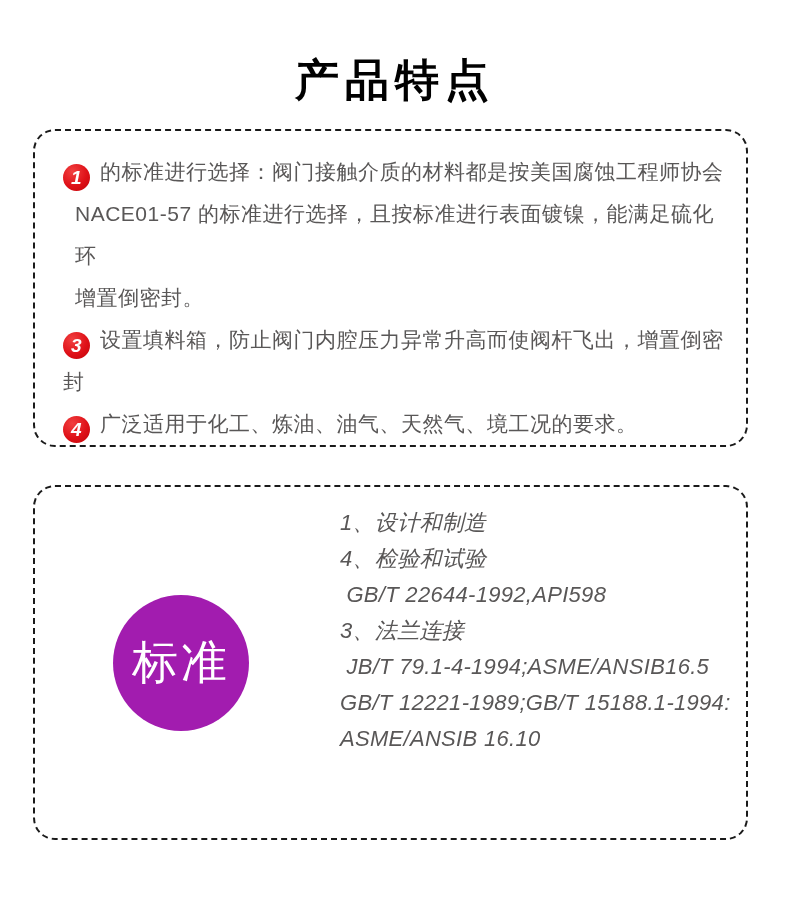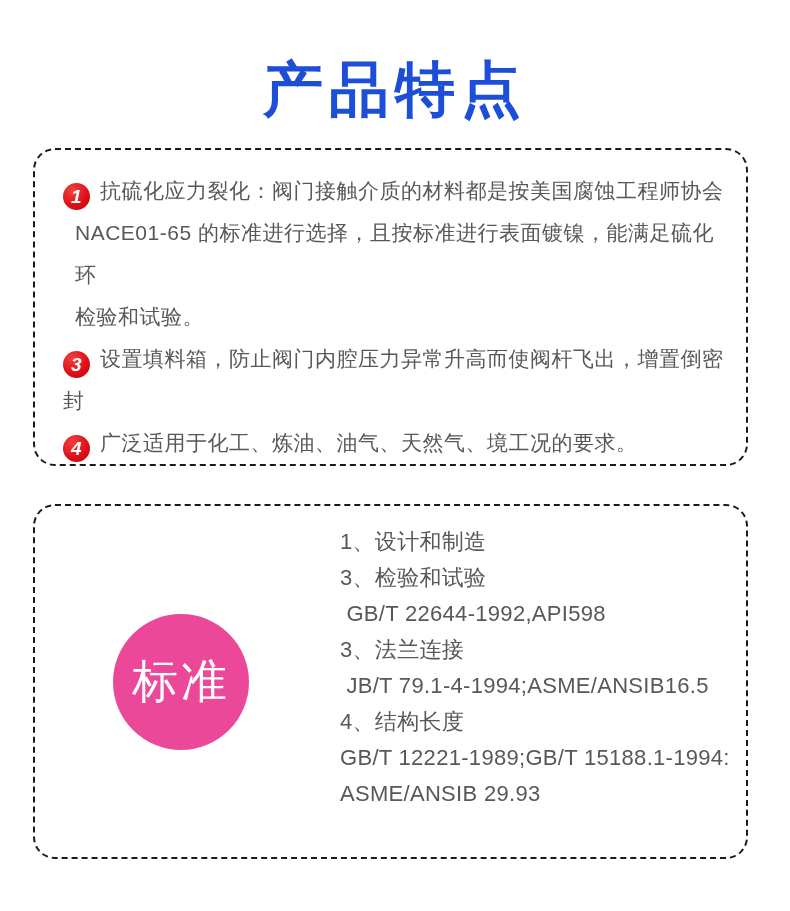--- a/index.html
+++ b/index.html
@@ -7,25 +7,25 @@
   body {
     width: 790px;
     height: 911px;
     position: relative;
     font-family: "Liberation Sans", "DejaVu Sans", sans-serif;
     overflow: hidden;
   }
   .page-title {
     margin-top: 54px;
     text-align: center;
-    font-size: 60px;
+    font-size: 44px;
     line-height: 1.2;
     font-weight: 700;
     letter-spacing: 6px;
-    color: #1d4ed8;
+    color: #000000;
   }
   .panel {
     width: 715px;
     margin-left: 33px;
     border: 2px dashed #1a1a1a;
     border-radius: 22px;
   }
   .features-panel {
     margin-top: 22px;
     height: 318px;
@@ -58,54 +58,55 @@
     height: 355px;
     position: relative;
   }
   .standard-circle {
     position: absolute;
     left: 78px;
     top: 108px;
     width: 136px;
     height: 136px;
     border-radius: 50%;
-    background: #ec4899;
+    background: #a21caf;
     color: #ffffff;
     display: flex;
     align-items: center;
     justify-content: center;
     font-size: 46px;
     letter-spacing: 3px;
   }
   .standards-list {
     position: absolute;
     left: 305px;
     top: 18px;
+    font-style: italic;
   }
   .standard-line {
     font-size: 22px;
     line-height: 36px;
     color: #595757;
     white-space: pre-wrap;
     letter-spacing: 0.3px;
   }
 </style>
 </head>
 <body>
 
 <h1 class="page-title">产品特点</h1>
 
 <div class="panel features-panel">
 
   <div>
     <div class="feature-line">
-      <span class="num-badge">1</span><span>抗硫化应力裂化：阀门接触介质的材料都是按美国腐蚀工程师协会</span>
+      <span class="num-badge">1</span><span>的标准进行选择：阀门接触介质的材料都是按美国腐蚀工程师协会</span>
     </div>
-    <div class="feature-line cont">NACE01-65 的标准进行选择，且按标准进行表面镀镍，能满足硫化环</div>
-    <div class="feature-line cont">检验和试验。</div>
+    <div class="feature-line cont">NACE01-57 的标准进行选择，且按标准进行表面镀镍，能满足硫化环</div>
+    <div class="feature-line cont">增置倒密封。</div>
   </div>
 
 
   <div>
     <div class="feature-line">
       <span class="num-badge">3</span><span>设置填料箱，防止阀门内腔压力异常升高而使阀杆飞出，增置倒密封</span>
     </div>
   </div>
 
   <div>
@@ -115,21 +116,20 @@
   </div>
 
 </div>
 
 <div class="panel standards-panel">
   <div class="standard-circle">
     <span>标准</span>
   </div>
   <div class="standards-list">
     <div class="standard-line">1、设计和制造</div>
-    <div class="standard-line">3、检验和试验</div>
+    <div class="standard-line">4、检验和试验</div>
     <div class="standard-line"> GB/T 22644-1992,API598</div>
     <div class="standard-line">3、法兰连接</div>
     <div class="standard-line"> JB/T 79.1-4-1994;ASME/ANSIB16.5</div>
-    <div class="standard-line">4、结构长度</div>
     <div class="standard-line">GB/T 12221-1989;GB/T 15188.1-1994:</div>
-    <div class="standard-line">ASME/ANSIB 29.93</div>
+    <div class="standard-line">ASME/ANSIB 16.10</div>
   </div>
 </div>
 
 </body></html>

